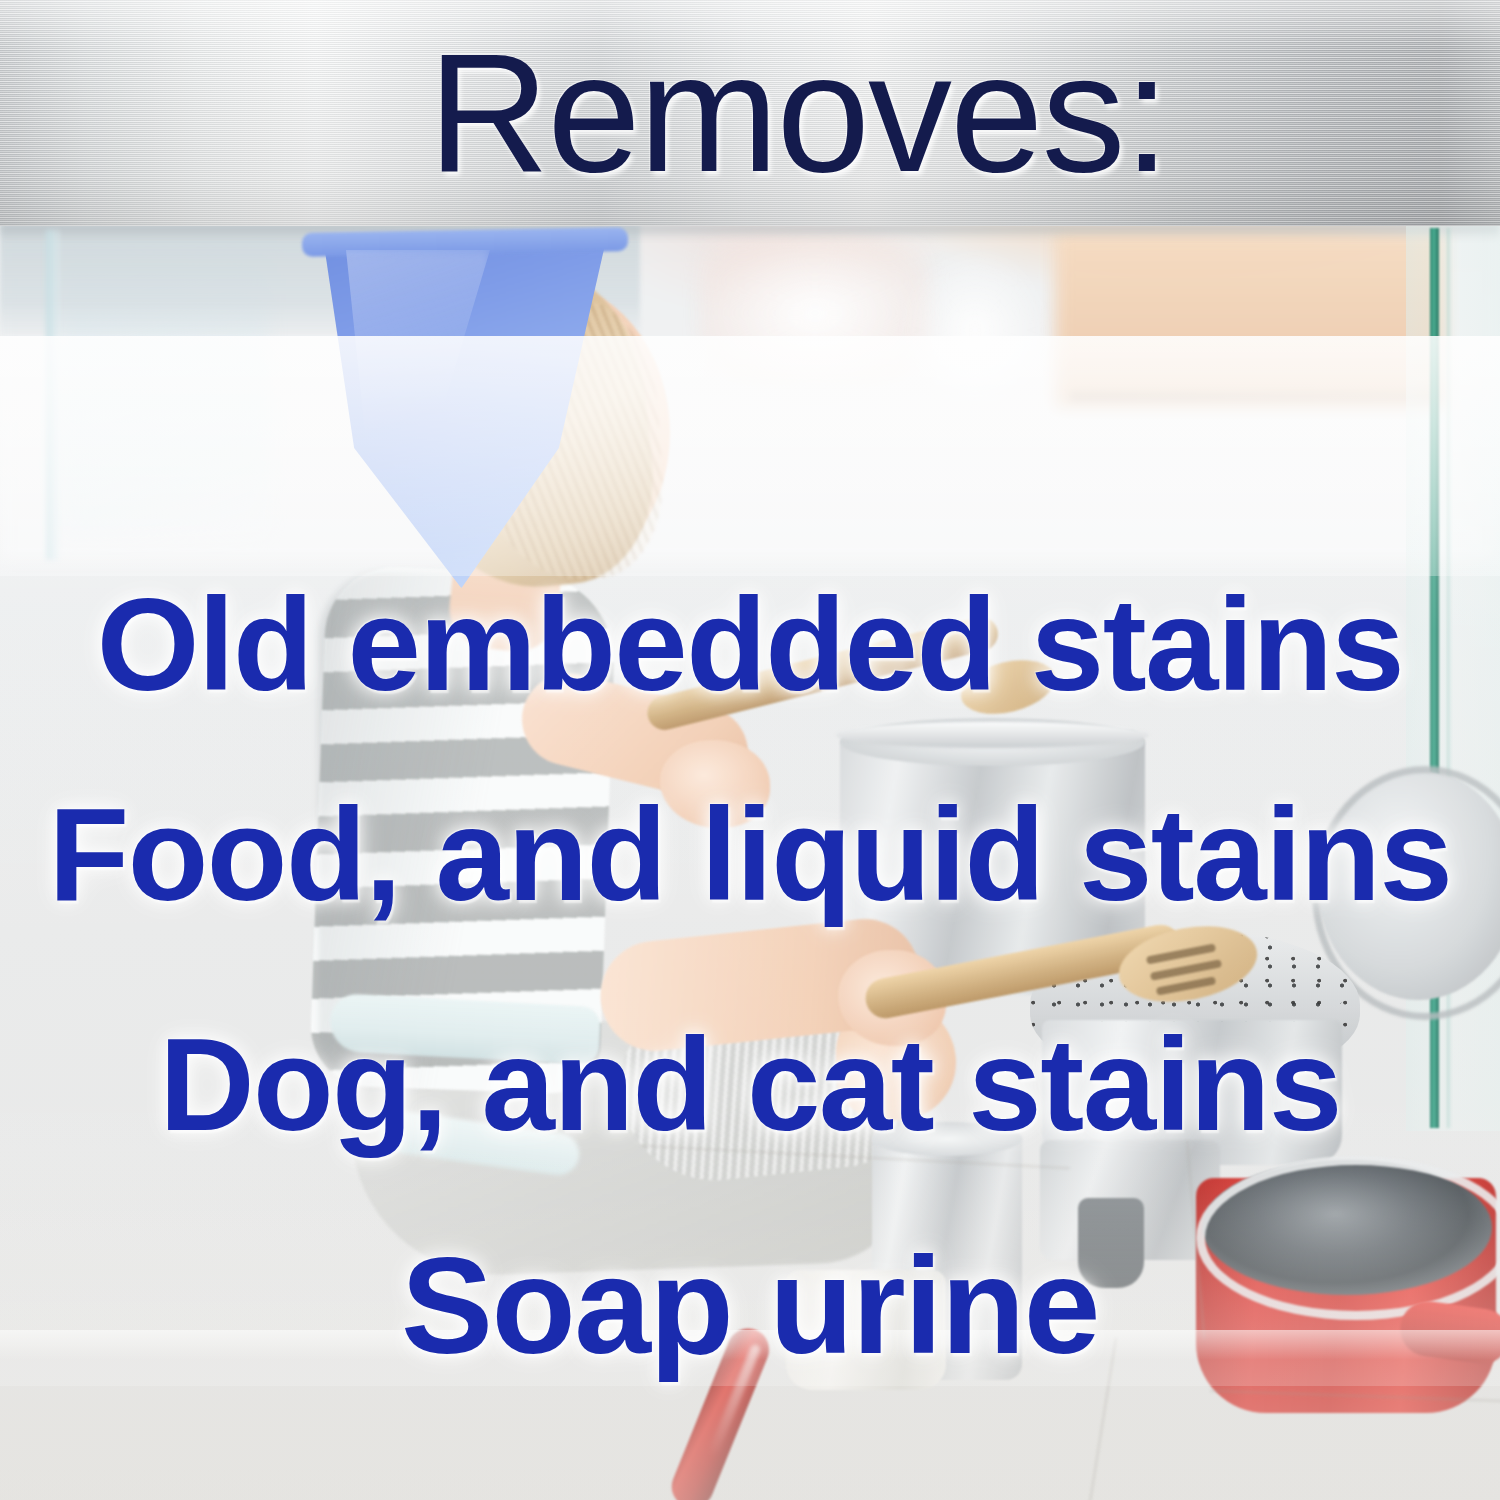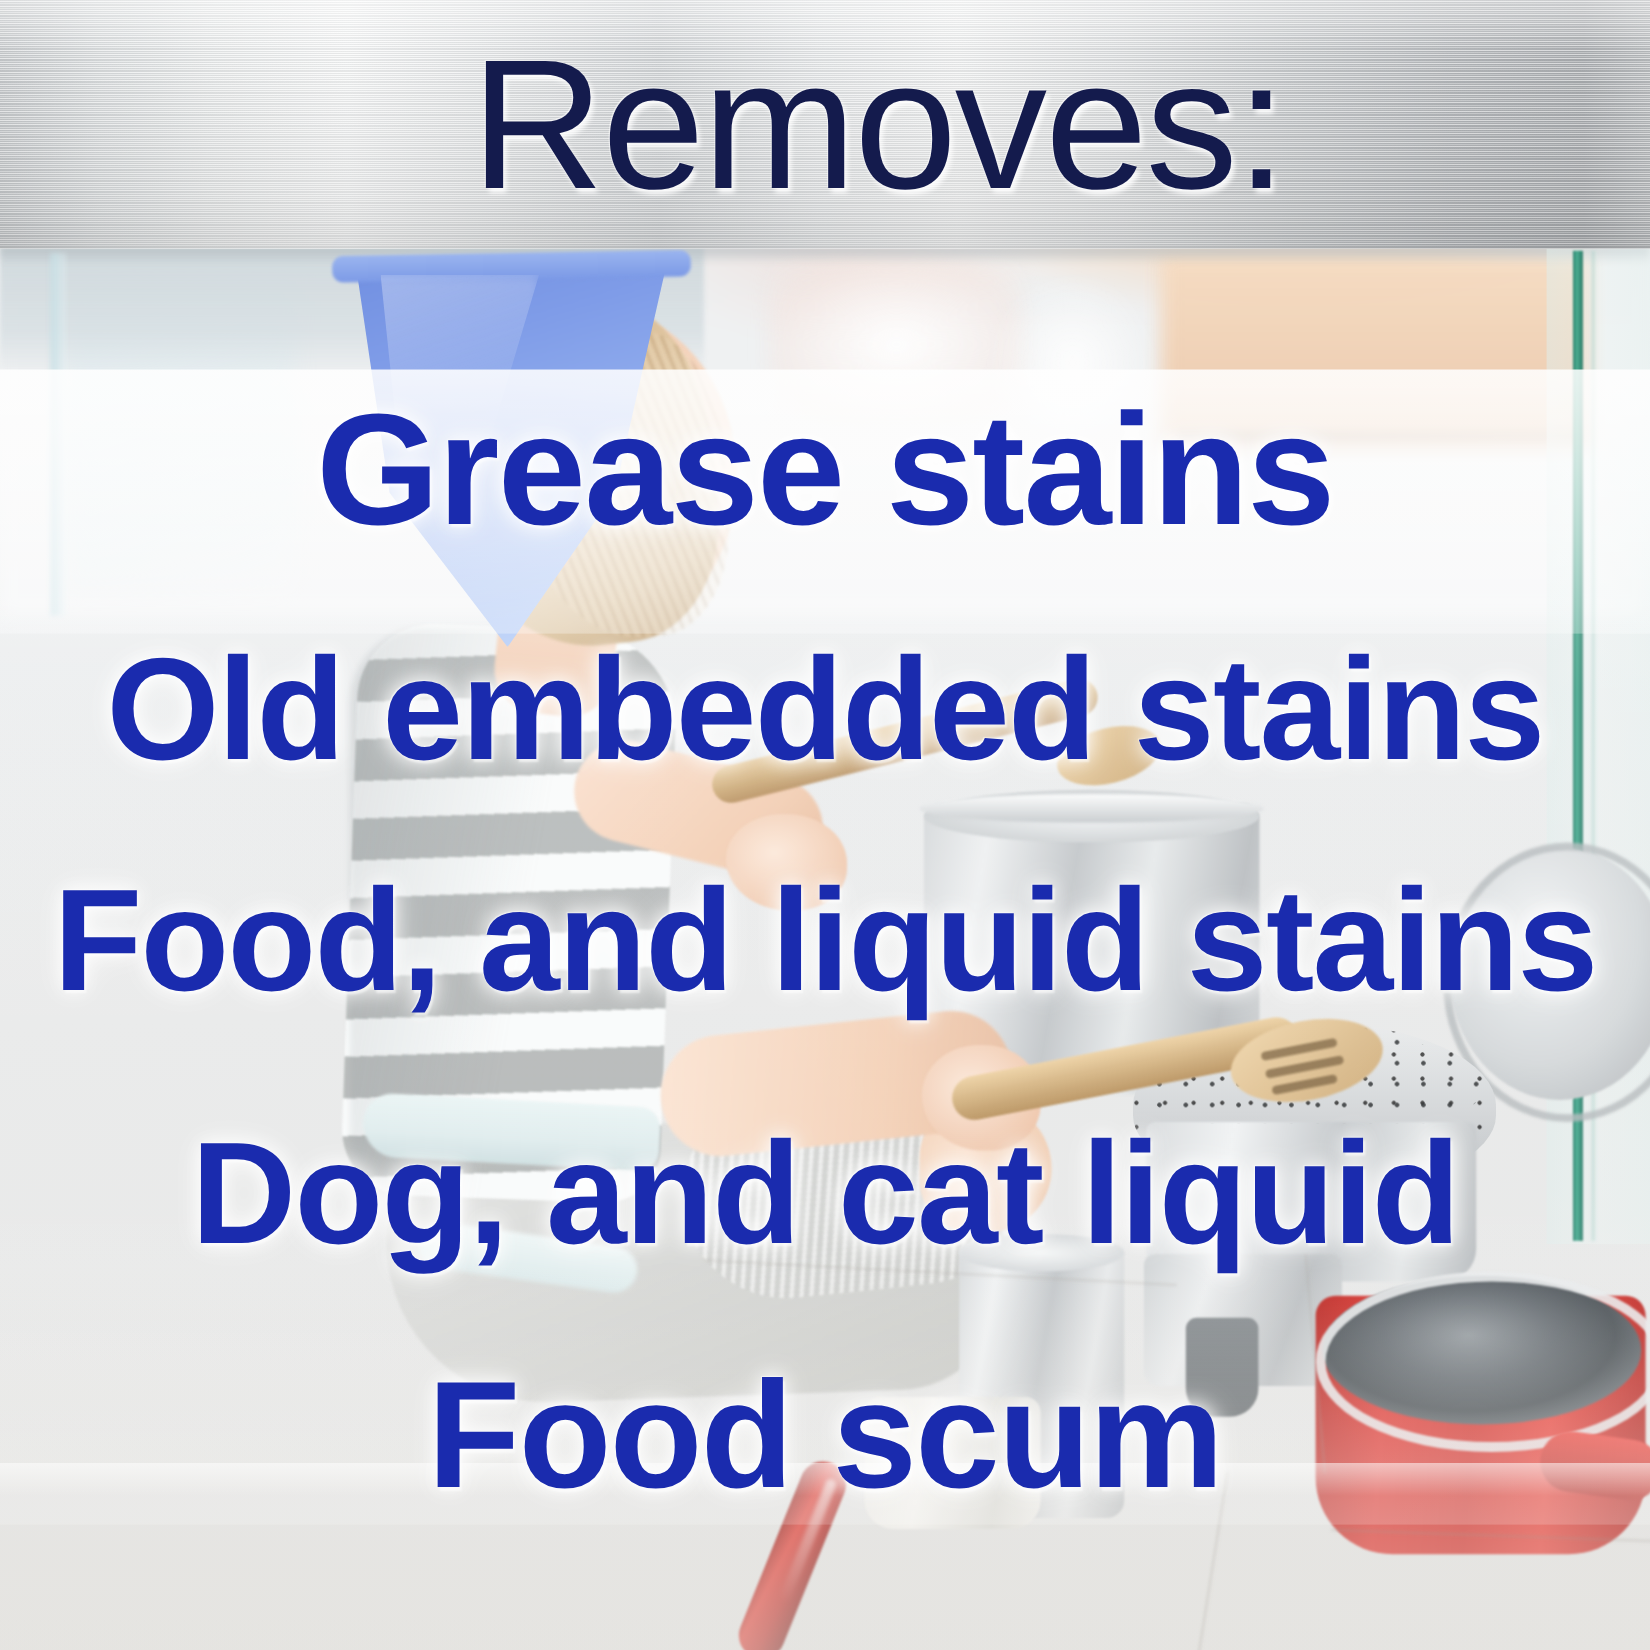--- a/index.html
+++ b/index.html
@@ -527,20 +527,19 @@
     <div class="veil-top"></div>
     <div class="veil-mid"></div>
     <div class="veil-band"></div>
   </div>
 
   <div class="header">
     <div class="header-title">Removes:</div>
   </div>
 
   <div class="list">
-    <div class="line l0">Grease stains</div>
     <div class="line l2">Food, and liquid stains</div>
     <div class="line l1">Old embedded stains</div>
-    <div class="line l3">Dog, and cat liquid</div>
-    <div class="line l4">Food scum</div>
+    <div class="line l3">Dog, and cat stains</div>
+    <div class="line l4">Soap urine</div>
   </div>
 
 </div>
 
 </body></html>

